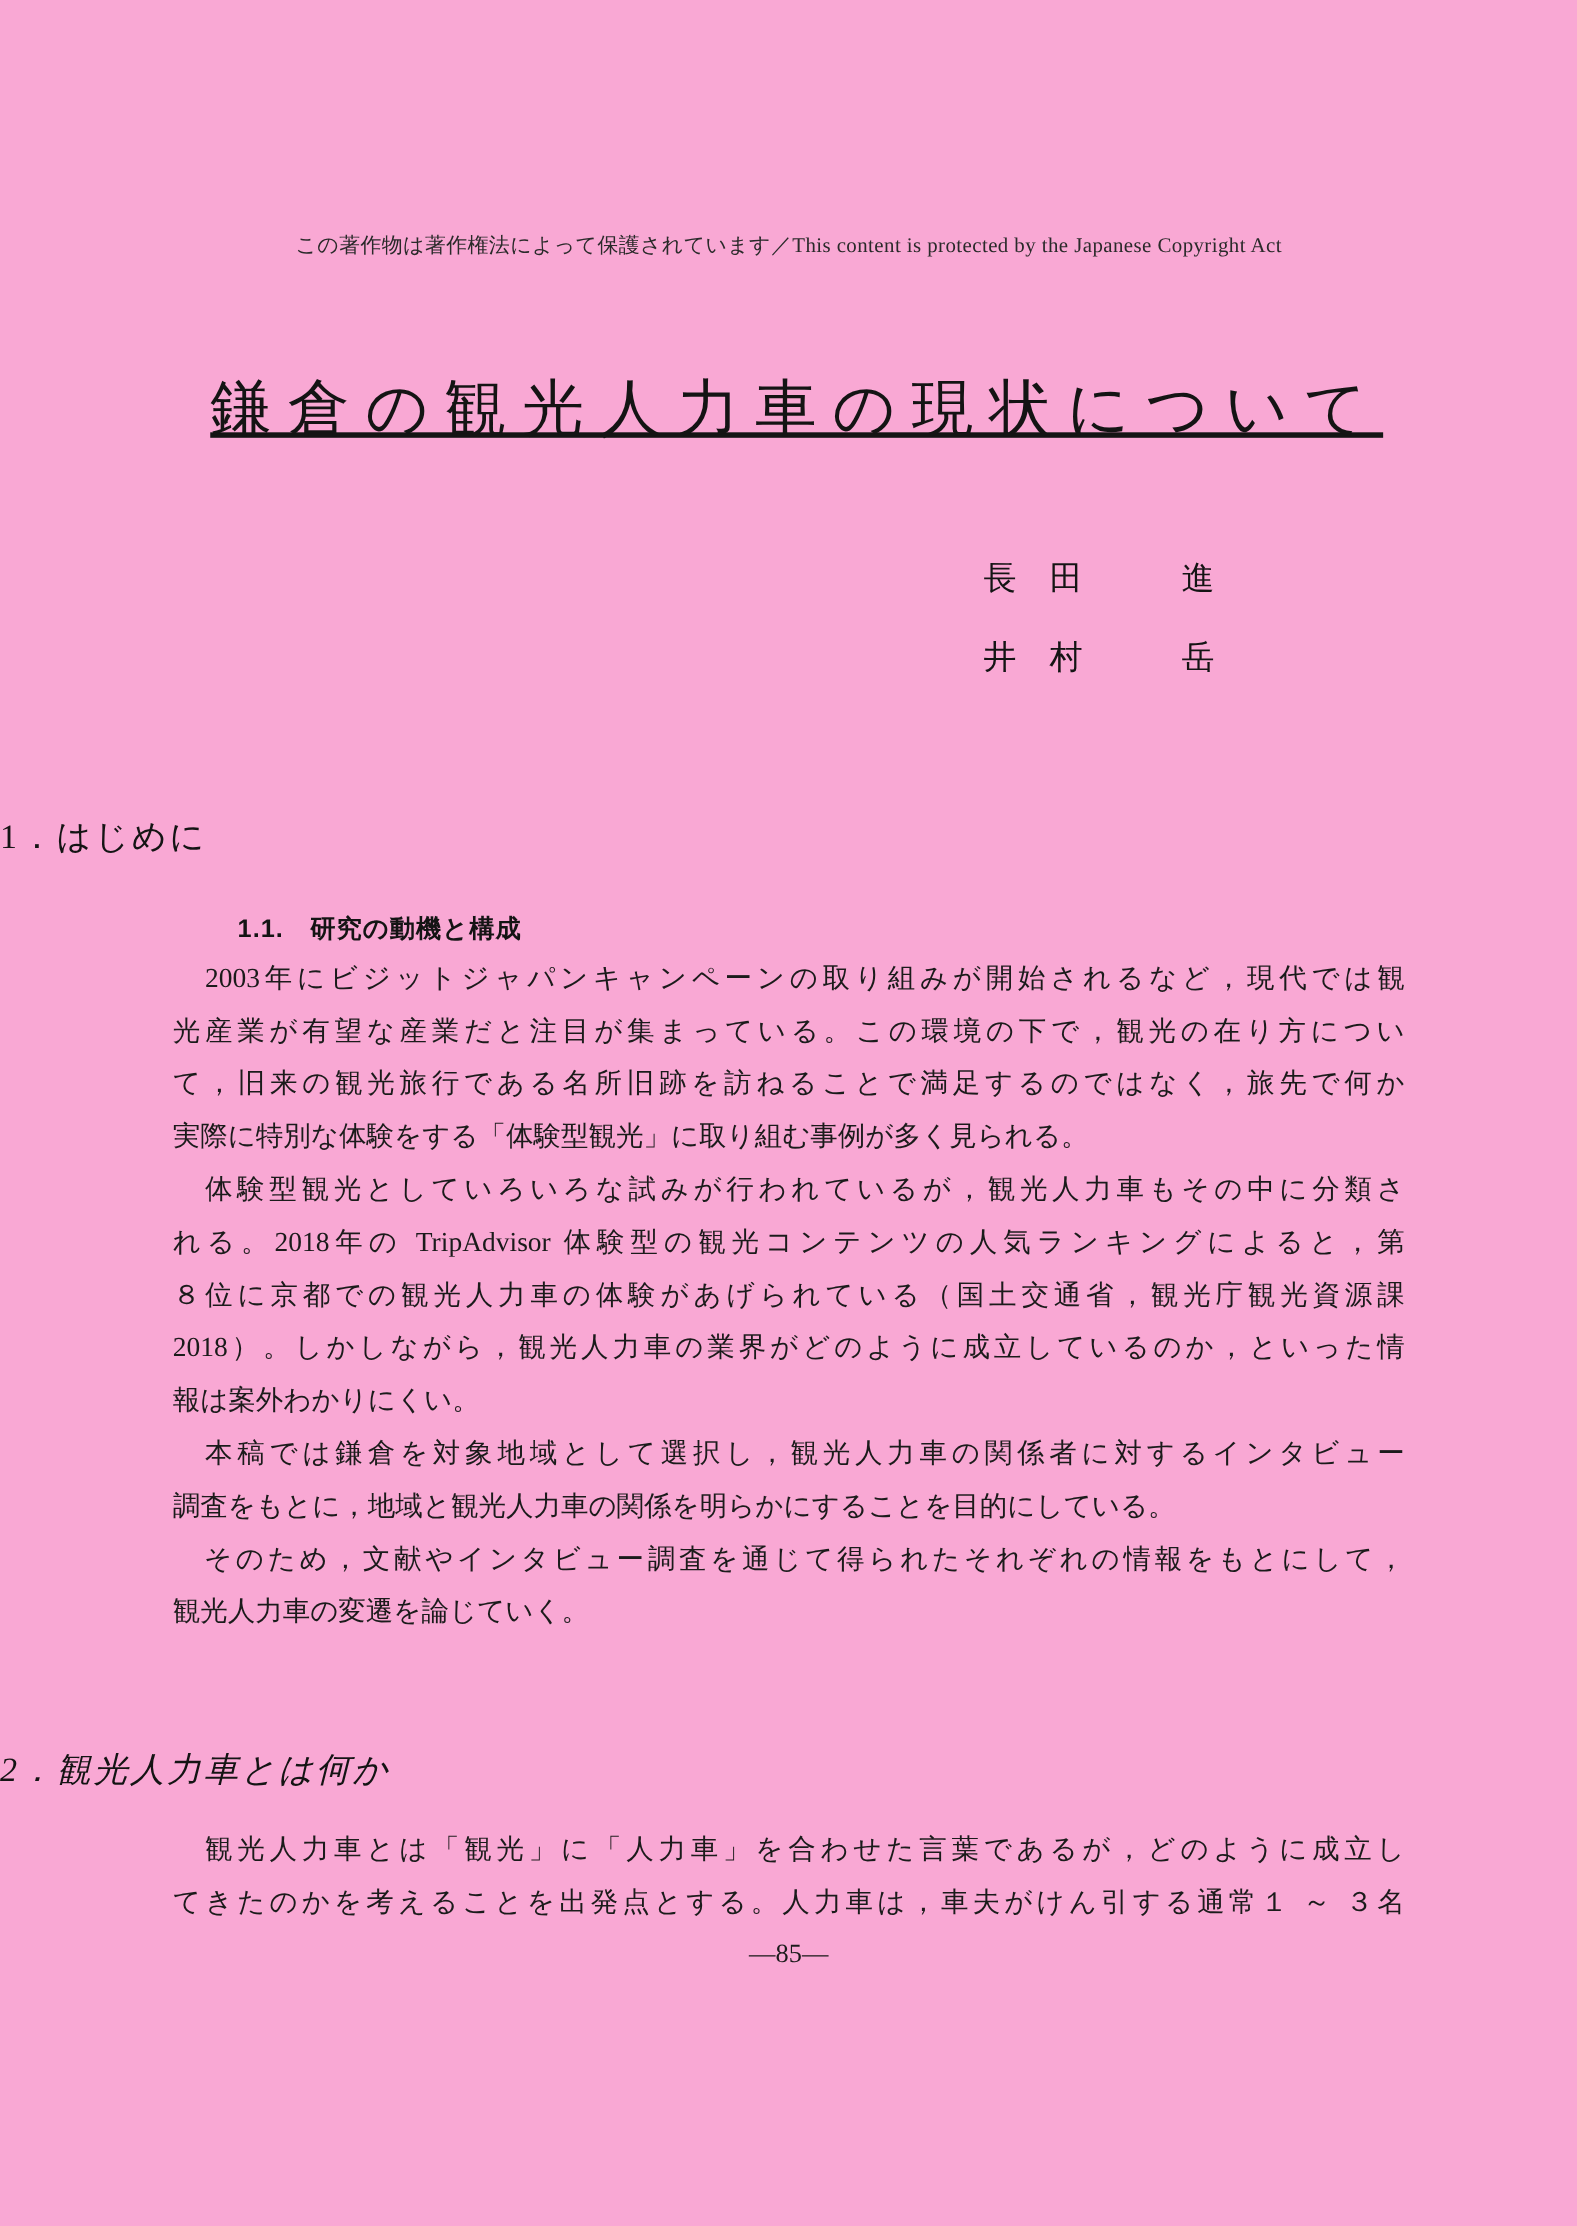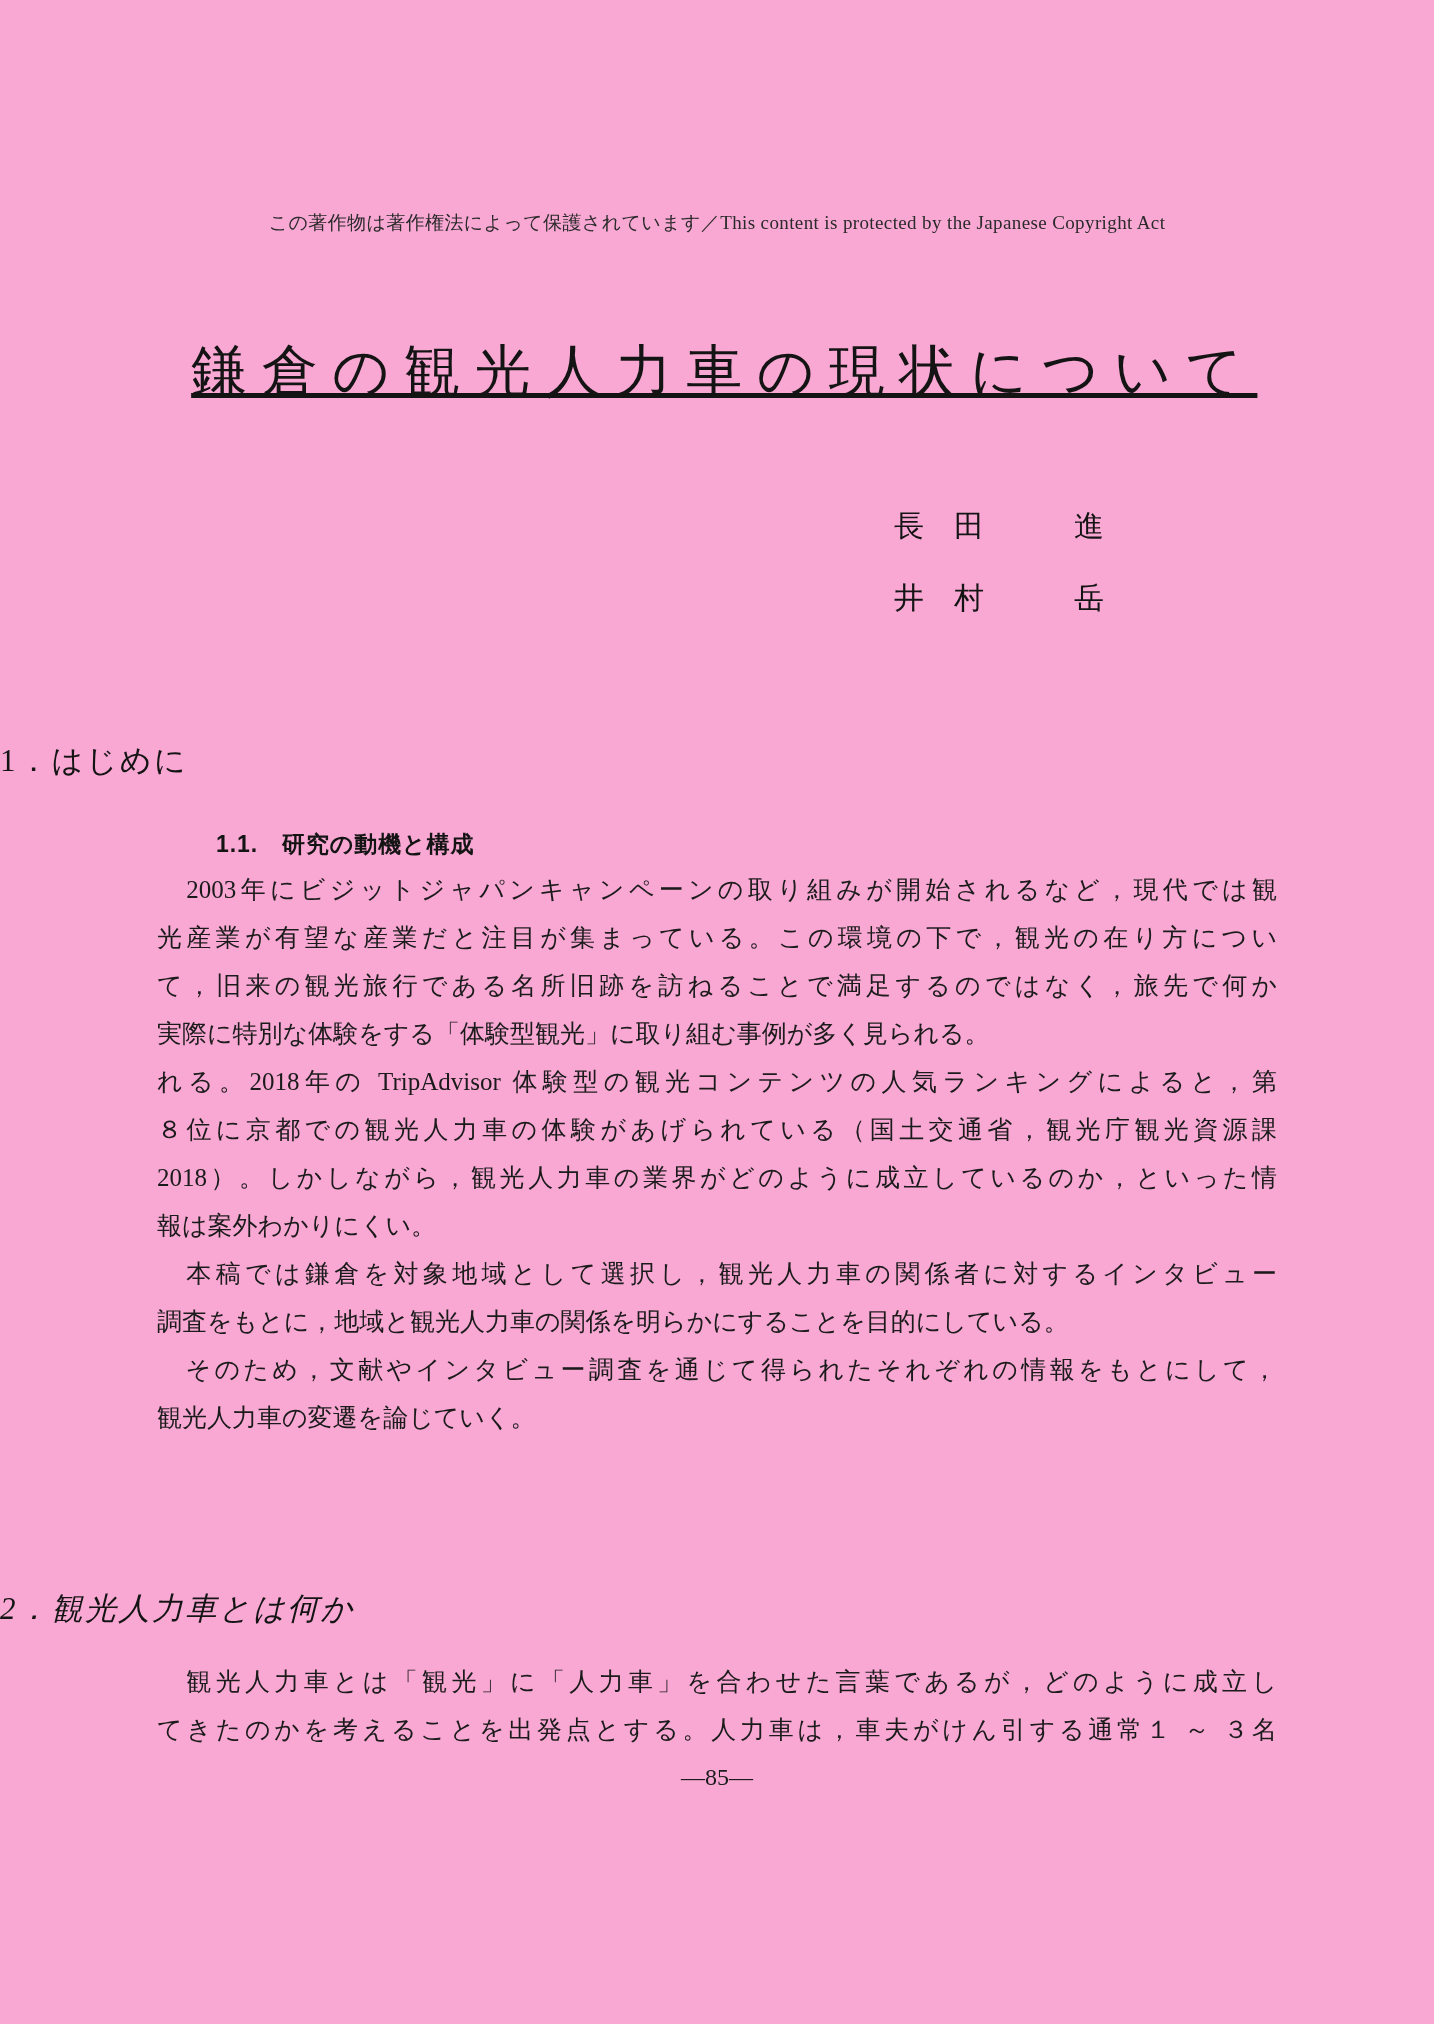--- a/index.html
+++ b/index.html
@@ -118,20 +118,21 @@
 
   <h2 class="section-heading heading-1">1．はじめに</h2>
 
   <h3 class="sub-heading">1.1.　研究の動機と構成</h3>
 
   <div class="body-block body-1">
     <div class="line">　2003年にビジットジャパンキャンペーンの取り組みが開始されるなど，現代では観</div>
     <div class="line">光産業が有望な産業だと注目が集まっている。この環境の下で，観光の在り方につい</div>
     <div class="line">て，旧来の観光旅行である名所旧跡を訪ねることで満足するのではなく，旅先で何か</div>
     <div class="line para-end">実際に特別な体験をする「体験型観光」に取り組む事例が多く見られる。</div>
+    <div class="line">　体験型観光としていろいろな試みが行われているが，観光人力車もその中に分類さ</div>
     <div class="line">れる。2018年の TripAdvisor 体験型の観光コンテンツの人気ランキングによると，第</div>
     <div class="line">８位に京都での観光人力車の体験があげられている（国土交通省，観光庁観光資源課</div>
     <div class="line">2018）。しかしながら，観光人力車の業界がどのように成立しているのか，といった情</div>
     <div class="line para-end">報は案外わかりにくい。</div>
     <div class="line">　本稿では鎌倉を対象地域として選択し，観光人力車の関係者に対するインタビュー</div>
     <div class="line para-end">調査をもとに，地域と観光人力車の関係を明らかにすることを目的にしている。</div>
     <div class="line">　そのため，文献やインタビュー調査を通じて得られたそれぞれの情報をもとにして，</div>
     <div class="line para-end">観光人力車の変遷を論じていく。</div>
   </div>
 

